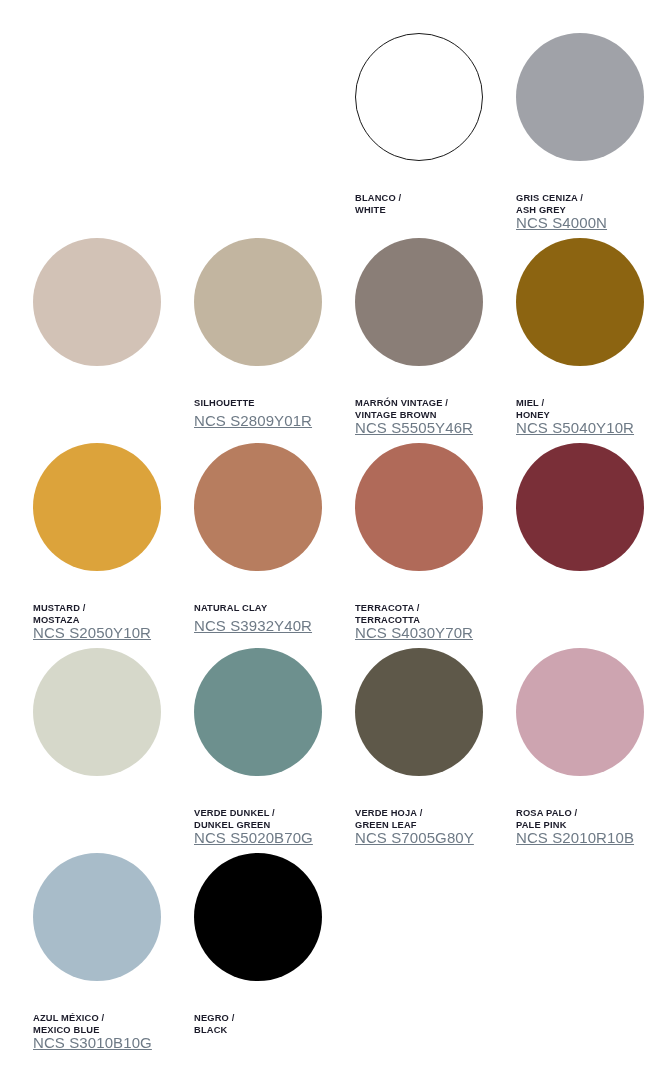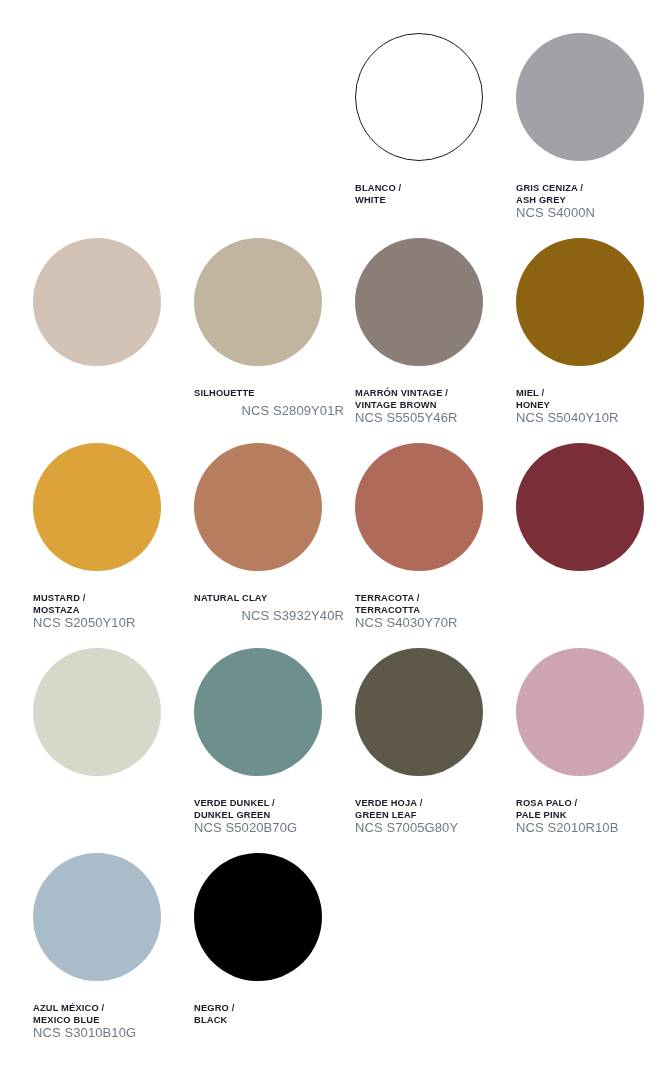--- a/index.html
+++ b/index.html
@@ -45,44 +45,44 @@
     height: 128px;
     border-radius: 50%;
     display: block;
     margin: 0;
   }
   .swatch-circle.outlined {
     border: 1px solid #1a1a1a;
     box-sizing: border-box;
   }
   .swatch-text {
-    margin-top: 21px;
+    margin-top: 31px;
     width: 150px;
   }
   .swatch-name {
     font-size: 9.3px;
     font-weight: bold;
     line-height: 12.4px;
     letter-spacing: 0.18px;
     color: #1b1b2a;
     text-transform: uppercase;
     white-space: nowrap;
   }
   .swatch-code {
-    font-size: 13px;
+    font-size: 15px;
     font-weight: normal;
     line-height: 12.4px;
     letter-spacing: 0.1px;
     color: #6e7a86;
     white-space: nowrap;
     margin-top: 0px;
+    text-decoration: underline;
   }
   .swatch-code.spaced {
     margin-top: 6px;
-    text-align: right;
   }
 </style>
 </head>
 <body>
 
 <div class="palette-sheet">
   <div class="palette-grid">
       <div class="swatch-cell empty-cell"></div>
       <div class="swatch-cell empty-cell"></div>
       <div class="swatch-cell">

